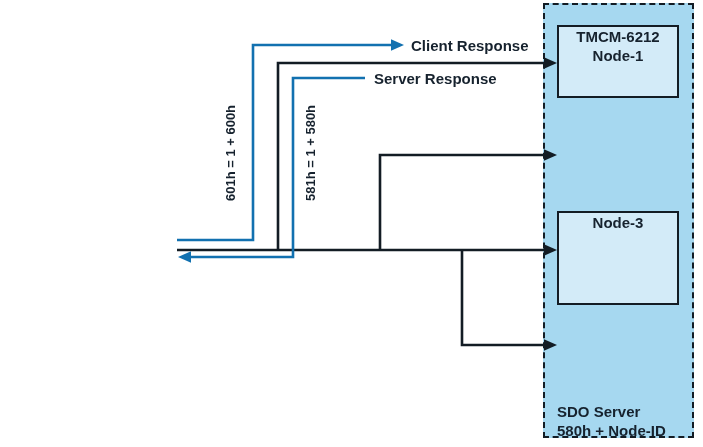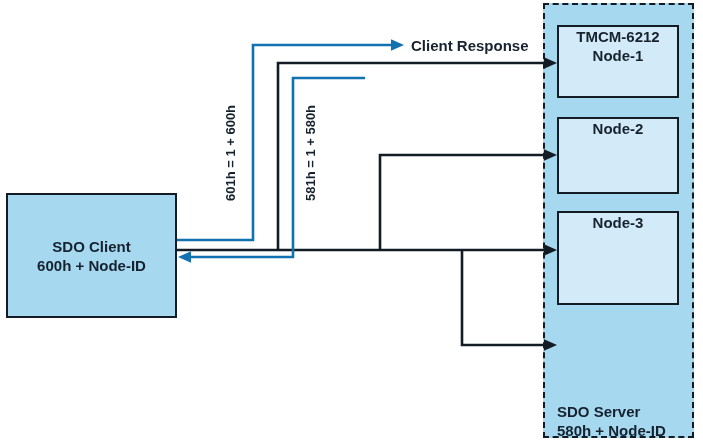--- a/index.html
+++ b/index.html
@@ -77,32 +77,25 @@
     z-index:6;
   }
   .cob-client{left:166px;top:144px;}
   .cob-server{left:246px;top:144px;}
 </style>
 </head>
 <body>
 
 <div class="canvas">
 
-  <div class="client-box">
-    <div>SDO Client</div>
-    <div>600h + Node-ID</div>
-  </div>
 
   <div class="server-container">
     <div class="node-box node-1">
       <div>TMCM-6212</div>
       <div>Node-1</div>
-    </div>
-    <div class="node-box node-2">
-      <div>Node-2</div>
     </div>
     <div class="node-box node-3">
       <div>Node-3</div>
     </div>
     <div class="server-label">
       <div>SDO Server</div>
       <div>580h + Node-ID</div>
     </div>
   </div>
 
@@ -121,16 +114,17 @@
     <polygon class="black-arrow" points="544,339.2 544,350.8 557,345"></polygon>
 
     <path class="blue-line" d="M177,240 H253 V45 H392"></path>
     <polygon class="blue-arrow" points="391,39.2 391,50.8 404,45"></polygon>
 
     <path class="blue-line" d="M365,78 H293 V257 H190"></path>
     <polygon class="blue-arrow" points="191,251.2 191,262.8 178,257"></polygon>
   </svg>
 
   <div class="wire-label client-response-label">Client Response</div>
+  <div class="wire-label server-response-label">Server Response</div>
   <div class="vlabel cob-client">601h = 1 + 600h</div>
   <div class="vlabel cob-server">581h = 1 + 580h</div>
 
 </div>
 
 </body></html>

